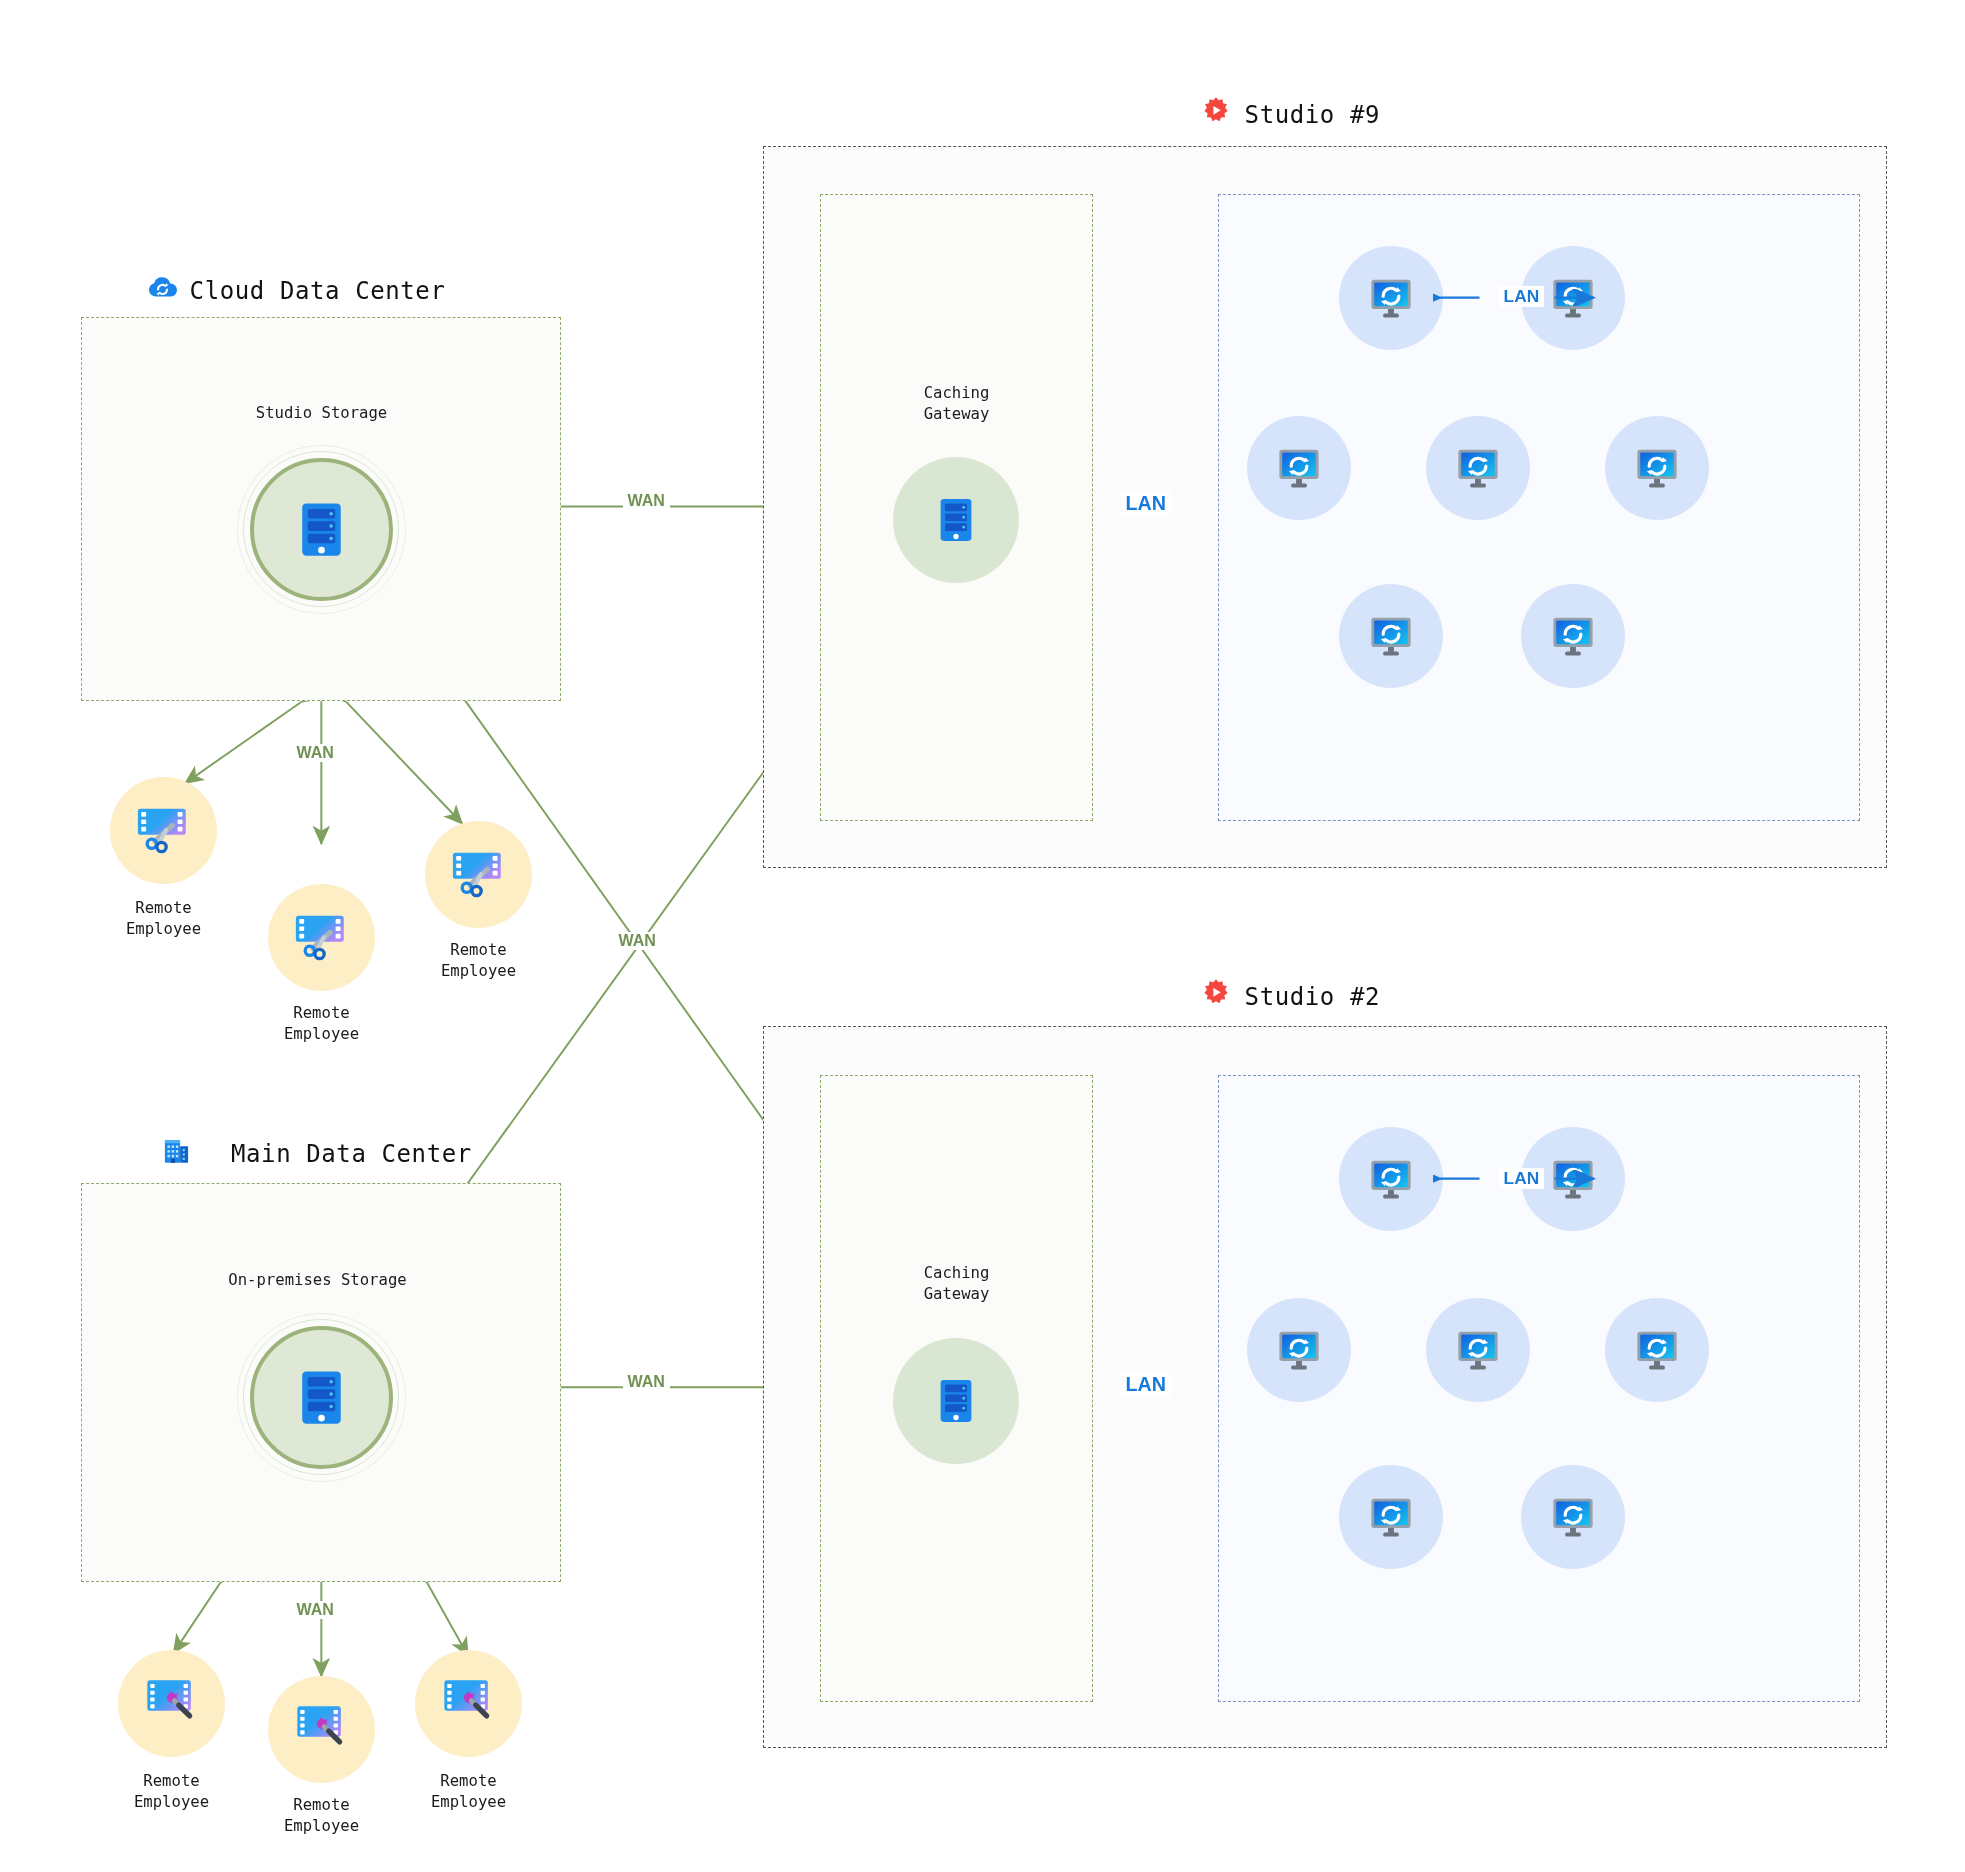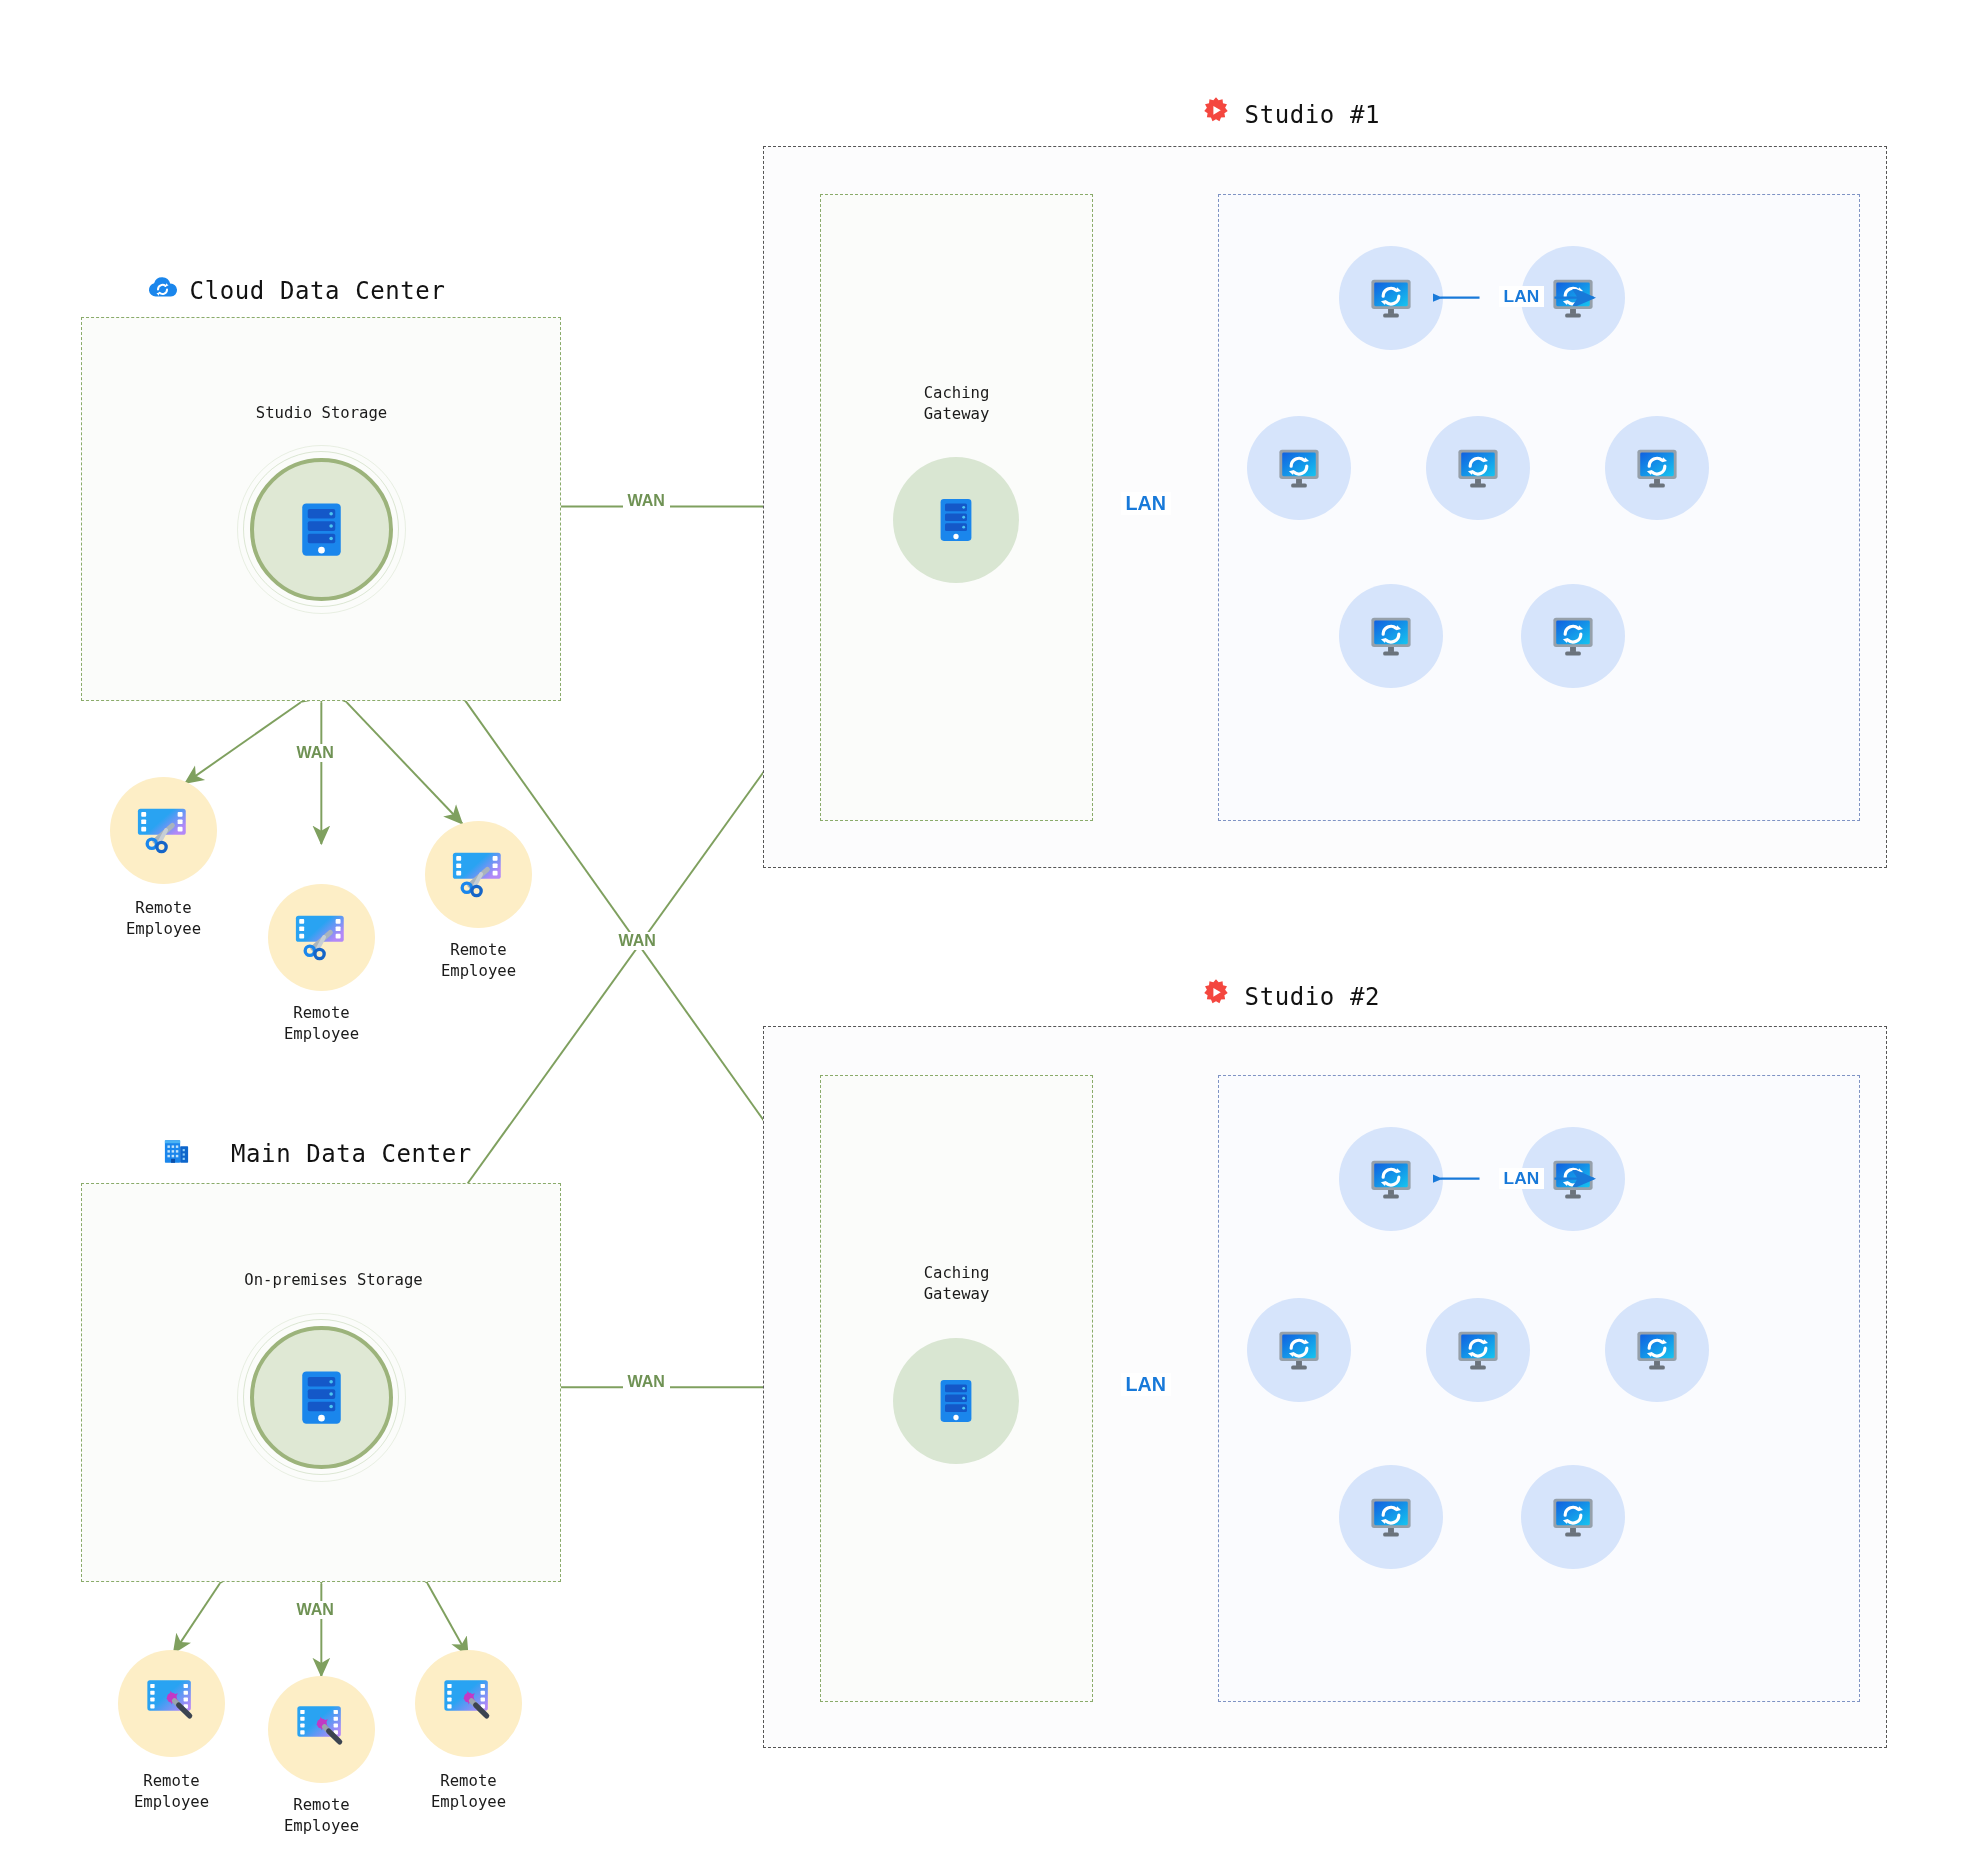--- a/index.html
+++ b/index.html
@@ -268,21 +268,21 @@
         <rect x="12.5" y="31.5" width="5.5" height="5.5" fill="#0b4fa8"></rect>
       </svg>
     </span>
     <span>Main Data Center</span>
   </div>
 
   <div class="zone" style="left:81px; top:1183px; width:480px; height:399px;">
     <div class="zone-box border-green"></div>
   </div>
 
-  <div class="node-label" style="left:189px; top:1270px; width:289px;">On-premises Storage</div>
+  <div class="node-label" style="left:173px; top:1270px; width:289px;">On-premises Storage</div>
 
   <div class="storage-node" style="left:237px; top:1313px; width:169px; height:169px;">
     <div class="halo" style="left:0;   top:0;   width:169px; height:169px;"></div>
     <div class="halo halo2" style="left:6.4px; top:6.4px; width:156px; height:156px;"></div>
     <div class="storage-core" style="left:12.7px; top:12.7px; width:143px; height:143px;"></div>
     <svg width="43" height="55" viewBox="0 0 30 40" style="left:63px; top:57px;">
       <rect x="1" y="1" width="28" height="38" rx="3" fill="#1a86ec"></rect>
       <rect x="5" y="5" width="20" height="7" rx="1.4" fill="#1458c8"></rect>
       <rect x="5" y="14" width="20" height="7" rx="1.4" fill="#1458c8"></rect>
       <rect x="5" y="23" width="20" height="7" rx="1.4" fill="#1458c8"></rect>
@@ -387,21 +387,21 @@
   <div class="link-label wan-label" style="left:614px; top:932px;">WAN</div>
 
   <div class="zone-title" style="left:1199px; top:95px;">
     <span class="ico">
       <svg width="34" height="34" viewBox="0 0 40 40">
         <path d="M20 2.6l3.1 3.6 4.6-1.3 .5 4.8 4.7 1.1-2.2 4.3 3.1 3.6-3.9 2.8 .8 4.7-4.8 .3-1.8 4.5-4.1-2.5-4.1 2.5-1.8-4.5-4.8-.3 .8-4.7-3.9-2.8 3.1-3.6-2.2-4.3 4.7-1.1 .5-4.8 4.6 1.3z" fill="#f4473f"></path>
         <circle cx="20" cy="18" r="9.2" fill="#f4473f"></circle>
         <path d="M16.9 12.8 L25.6 18 L16.9 23.2 Z" fill="#ffffff"></path>
       </svg>
     </span>
-    <span>Studio #1</span>
+    <span>Studio #9</span>
   </div>
 
   <div class="zone" style="left:763px; top:146px; width:1124px; height:722px;">
     <div class="zone-box border-gray"></div>
   </div>
 
   <div class="zone" style="left:820px; top:194px; width:273px; height:627px;">
     <div class="zone-box border-green"></div>
   </div>
   <div class="node-label" style="left:841px; top:383px; width:231px;">Caching

